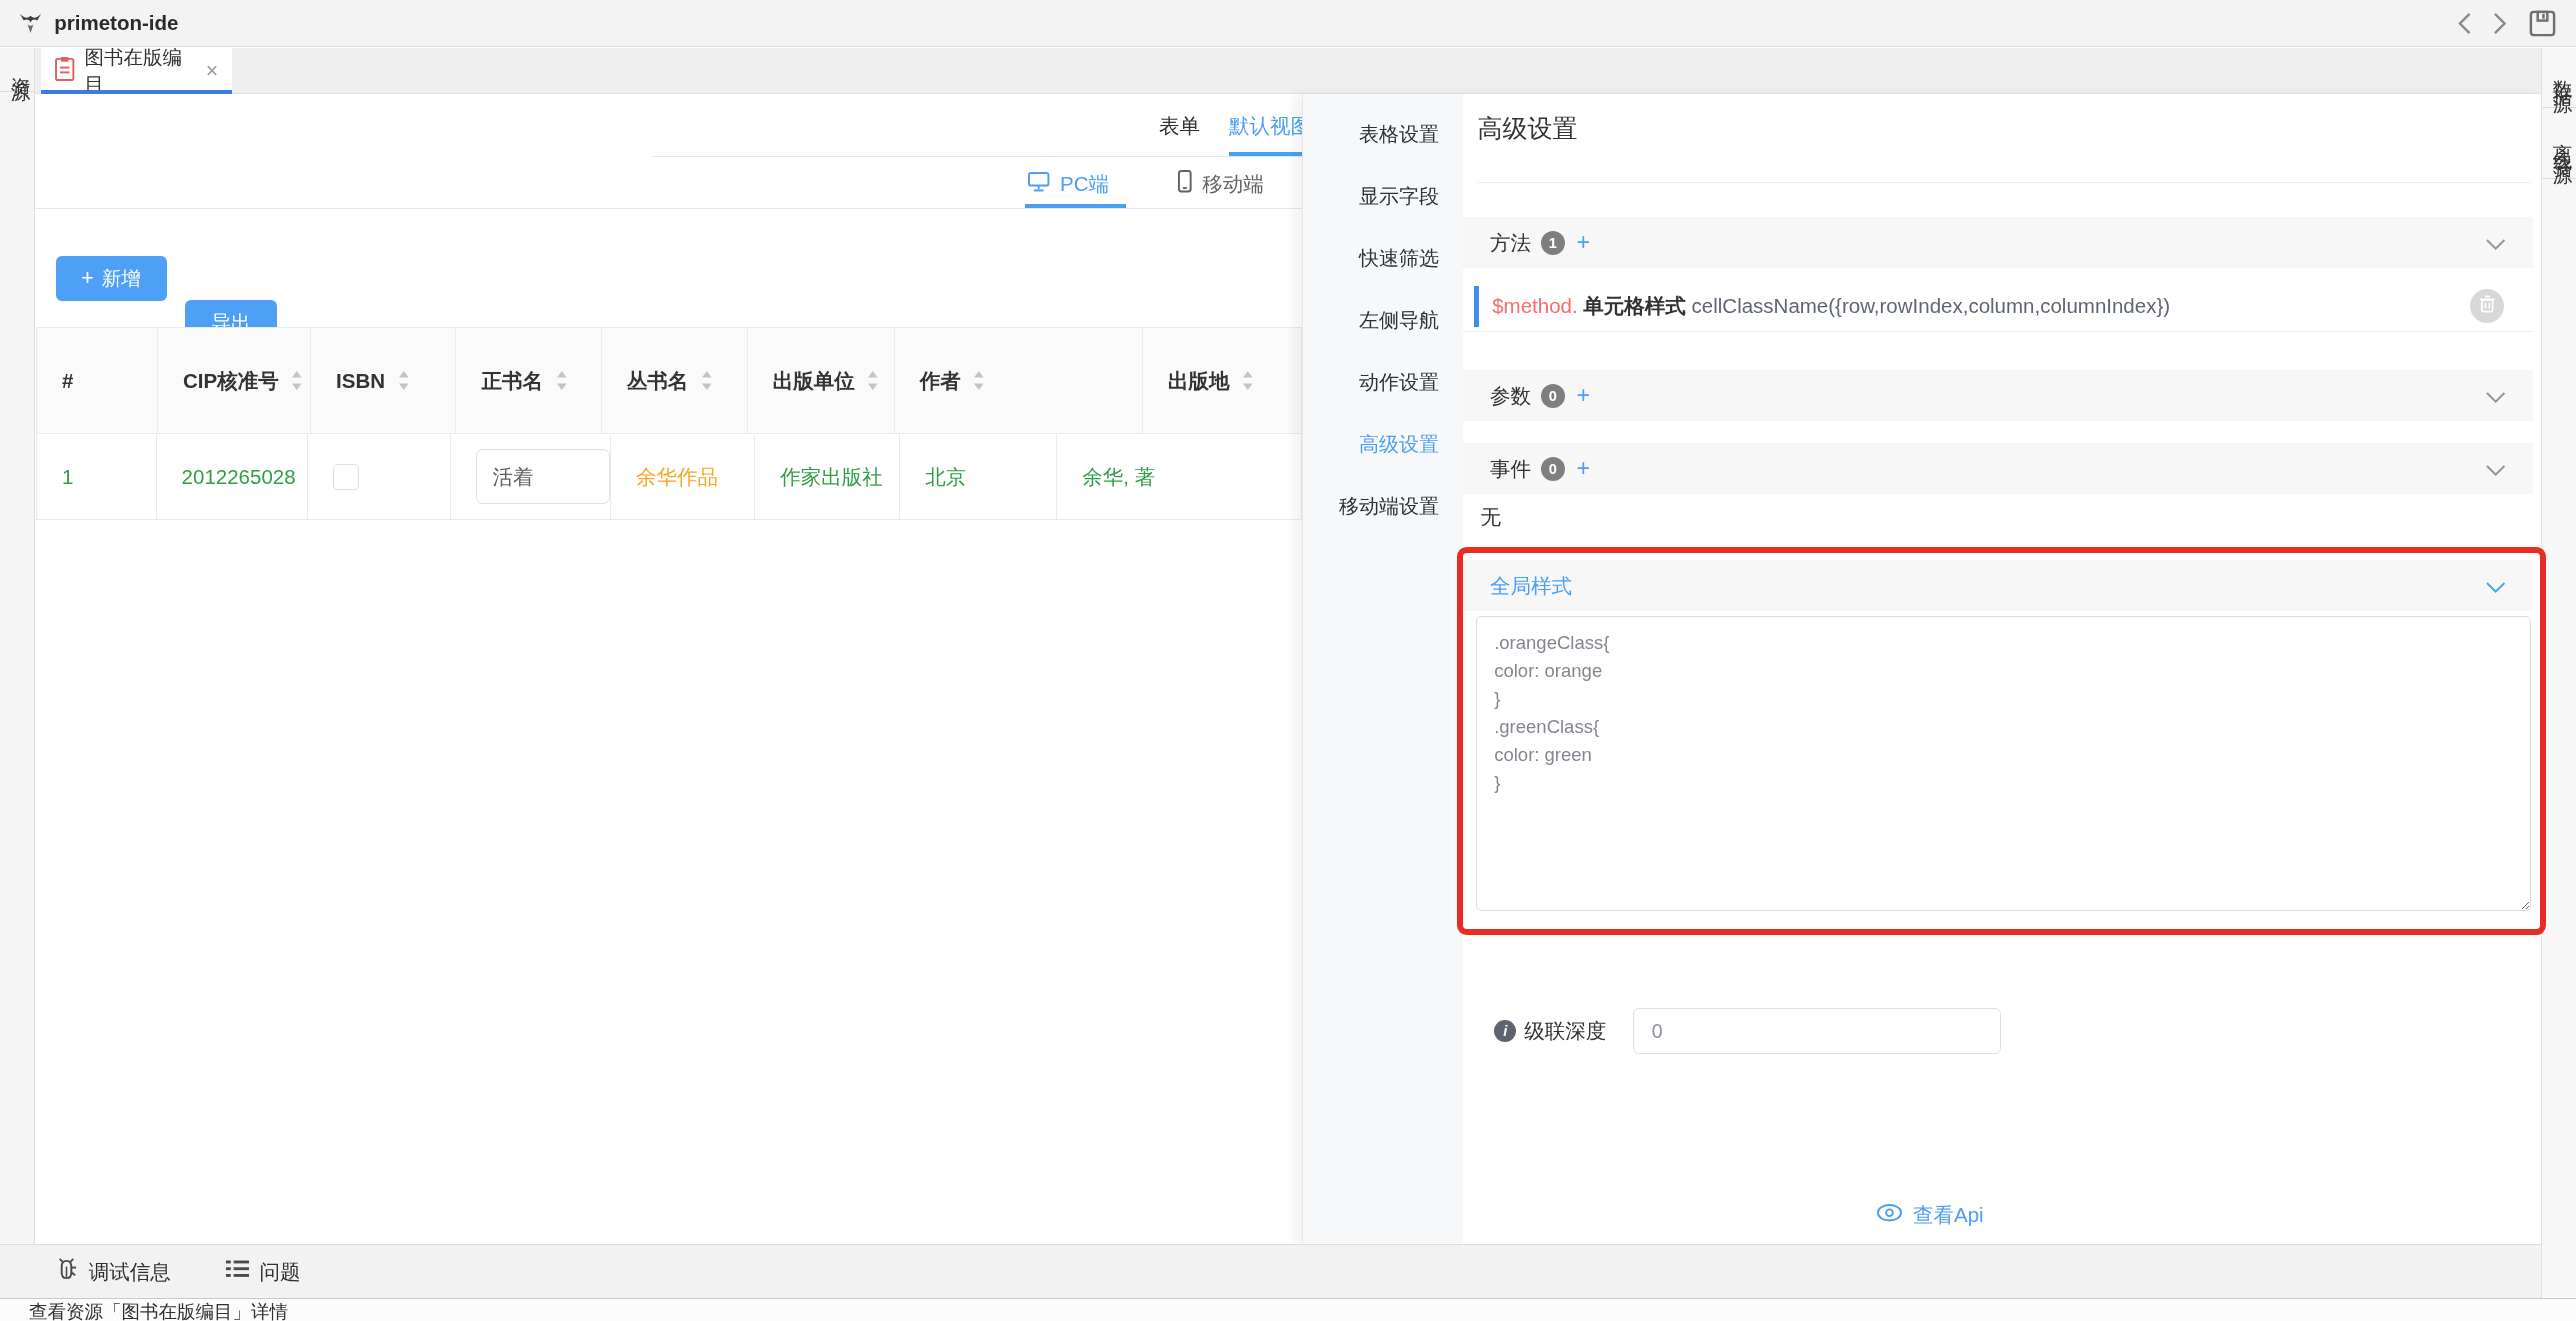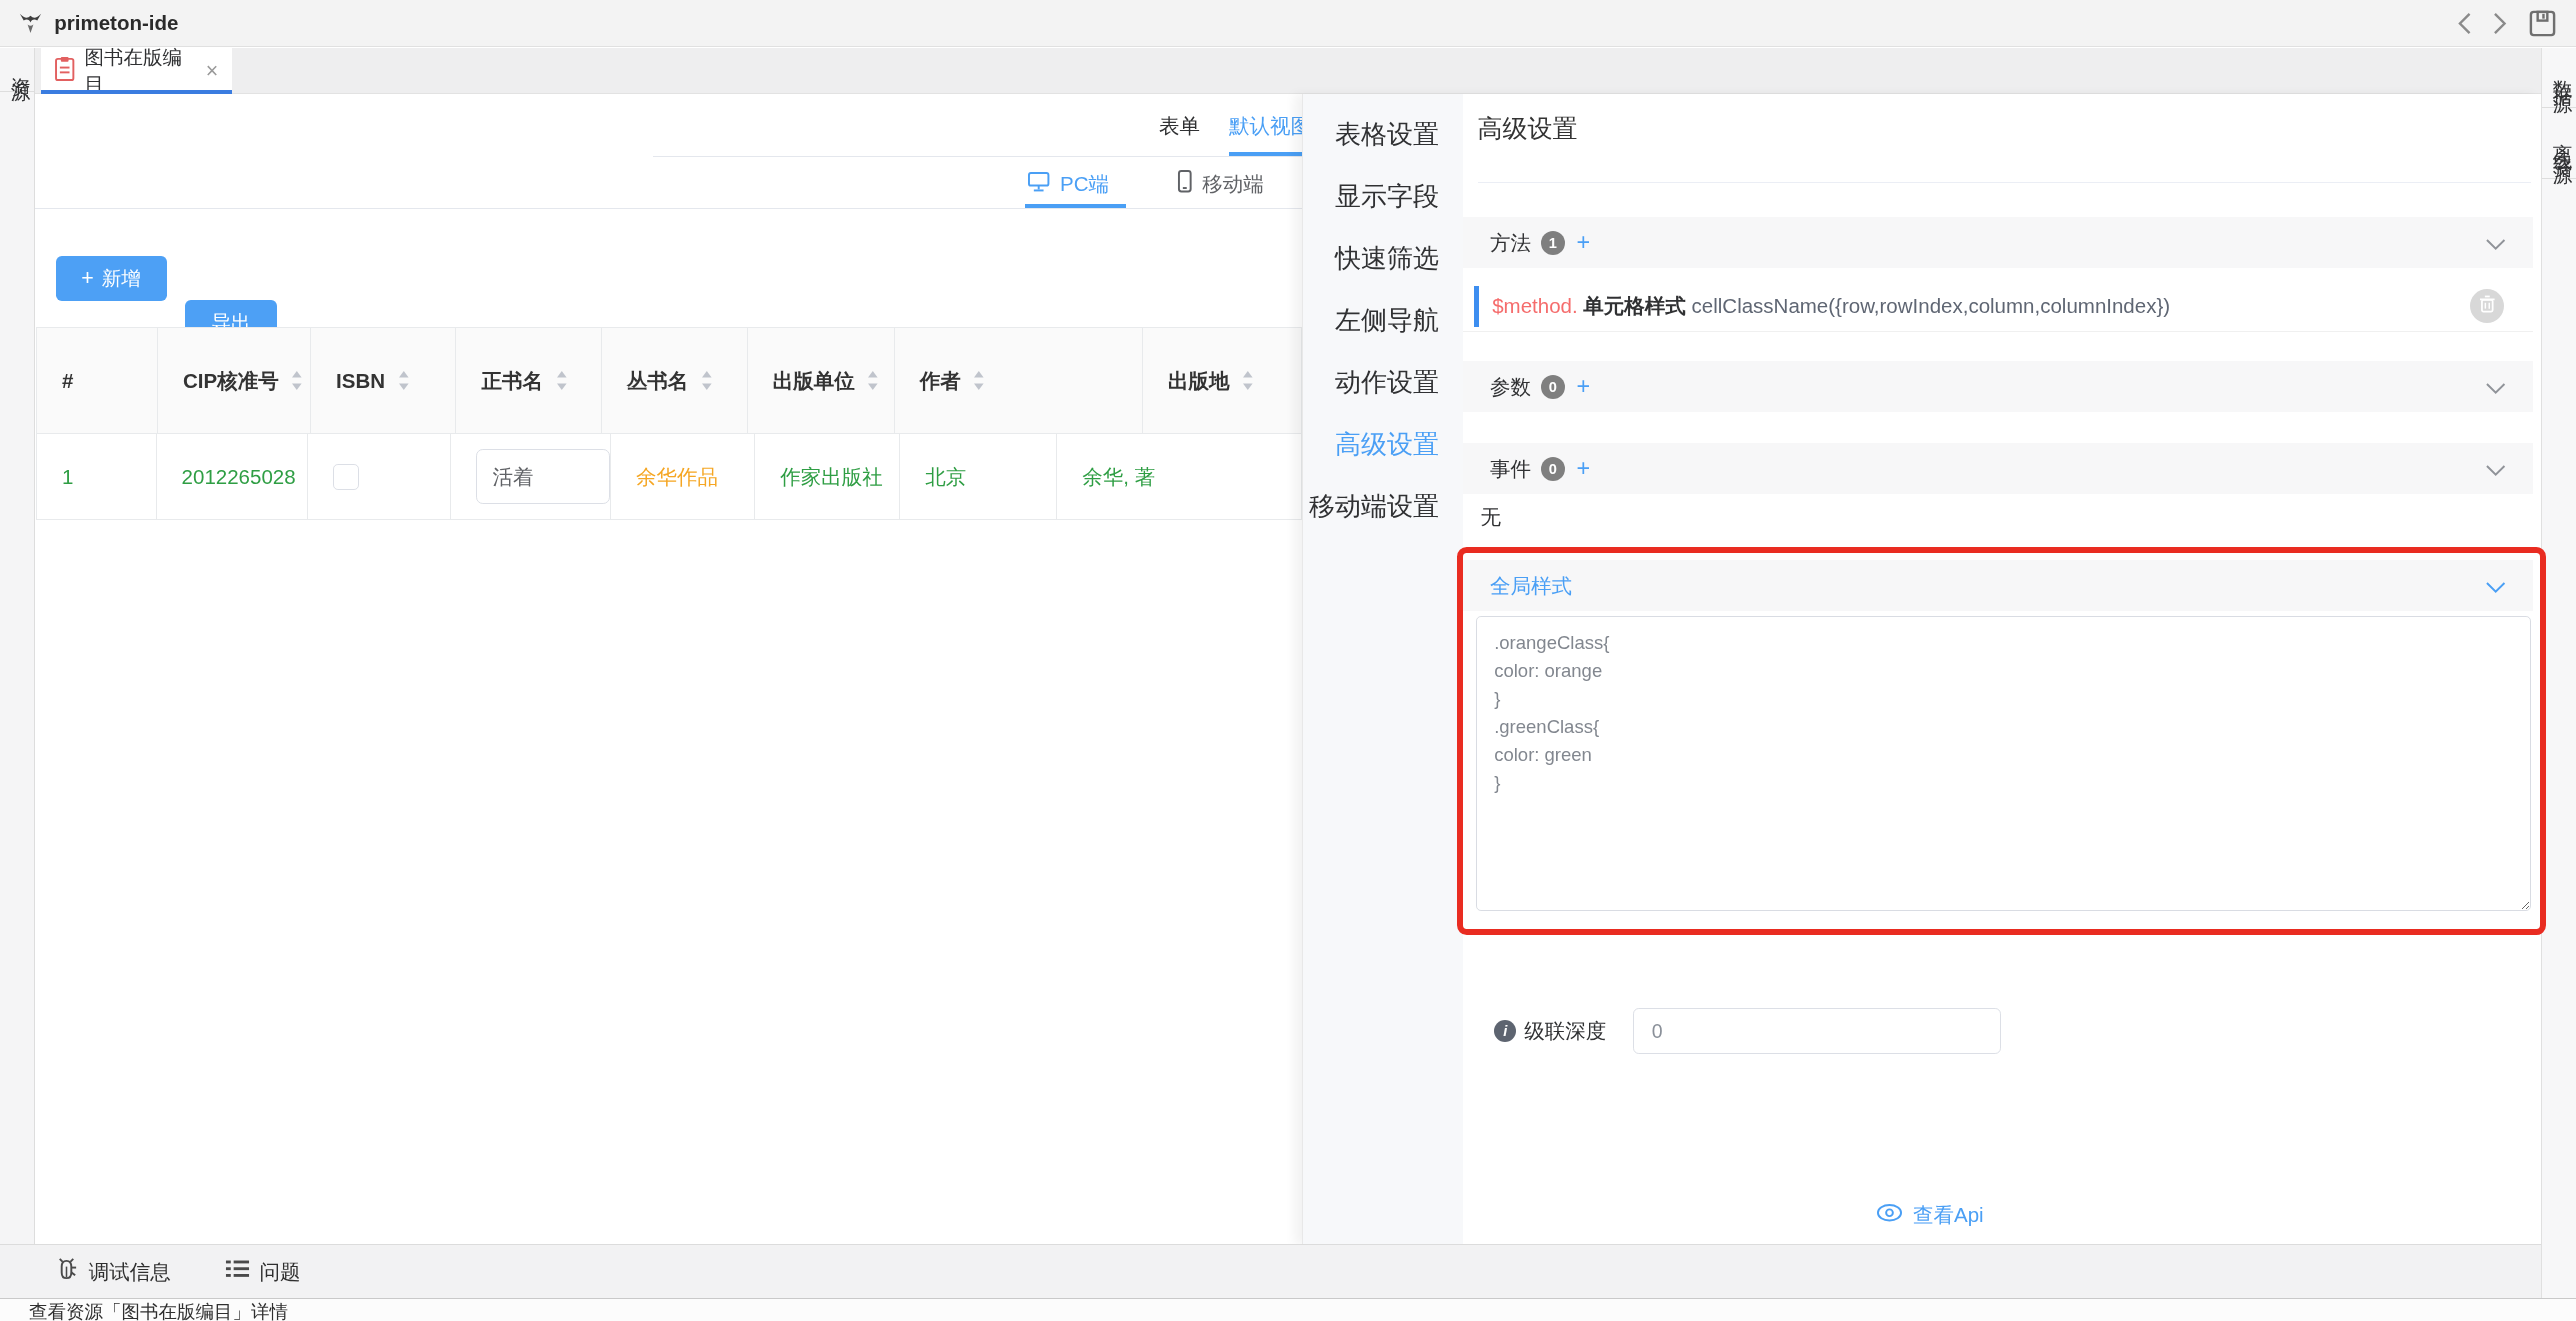--- a/index.html
+++ b/index.html
@@ -68,35 +68,35 @@
   .sort { margin-left:11.7px; display:inline-flex; }
   .isbn-cb { appearance:none; width:26px; height:26px; border:1px solid #dcdfe6; border-radius:4.9px; background:#fff; cursor:pointer; }
   .cell-input { width:134px; height:55px; border:1px solid #dcdfe6; border-radius:6.8px; font-size:20.5px;
                 color:#606266; padding-left:15.6px; font-family:inherit; }
 
   
   .panel { position:absolute; left:1302px; top:94px; width:1239px; height:1151px; background:#fff;
            border-left:1px solid #e8e8e8; box-shadow:-7.8px 0 9.7px rgba(0,0,0,0.05); }
   .panel-menu { position:absolute; left:0; top:0; width:160px; height:100%; background:#f7f8fa; padding-top:9.7px; }
   .pm-item { height:62px; display:flex; align-items:center; justify-content:flex-end; padding-right:24px;
-             font-size:26px; color:#303133; cursor:pointer; white-space:nowrap; }
+             font-size:20px; color:#303133; cursor:pointer; white-space:nowrap; }
   .pm-item.active { color:#4a9ff5; }
   .panel-body { position:absolute; left:160px; top:0; right:0; bottom:0; }
   .panel-title { position:absolute; left:14.6px; top:17.5px; font-size:25px; color:#333; }
   .pb-div { position:absolute; left:14.6px; right:9.7px; top:88px; height:1px; background:#ebeef5; }
 
   .sec-bar { position:absolute; left:0; right:7.8px; height:51px; background:#f7f7f8; display:flex;
              align-items:center; padding-left:27px; cursor:pointer; }
   .sec-bar .sec-label { font-size:20.5px; color:#303133; }
   .sec-bar .badge { width:24px; height:24px; border-radius:50%; background:#7f7f7f; color:#fff; font-size:14.6px;
                     font-weight:700; display:flex; align-items:center; justify-content:center; margin-left:9.7px; }
   .sec-bar .plus { color:#4a9ff5; font-size:23.4px; margin-left:11.7px; font-weight:400; }
   .sec-bar .chev { position:absolute; right:27px; top:19.5px; }
   .sec-methods { top:123px; }
-  .sec-params  { top:267px;text-align:right; }
+  .sec-params  { top:276px;text-align:right; }
   .sec-events  { top:349px; }
   .sec-style   { top:466px; }
   .sec-style .sec-label { color:#4a9ff5; }
   .sec-other   { top:844px; }
 
   .method-item { position:absolute; left:0; right:7.8px; top:187px; height:51px; display:flex; align-items:center;
                  border-bottom:1px solid #f0f0f0; }
   .method-item .vbar { width:5.8px; height:41px; background:#3d8ef0; margin-left:10.7px; }
   .method-item .mtext { margin-left:12.7px; font-size:20.5px; white-space:nowrap; }
   .m-prefix { color:#f56c6c; }

